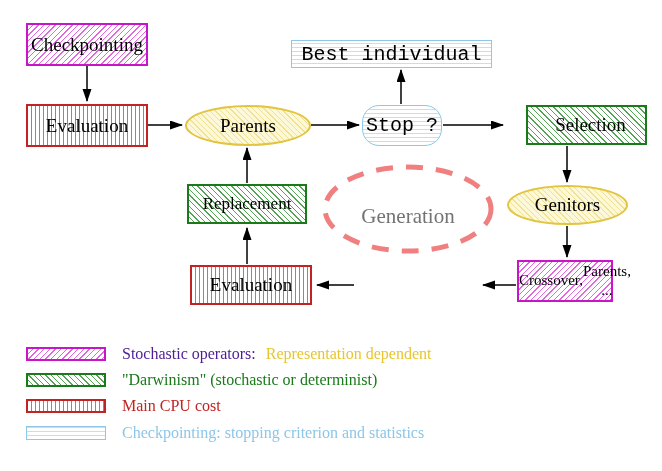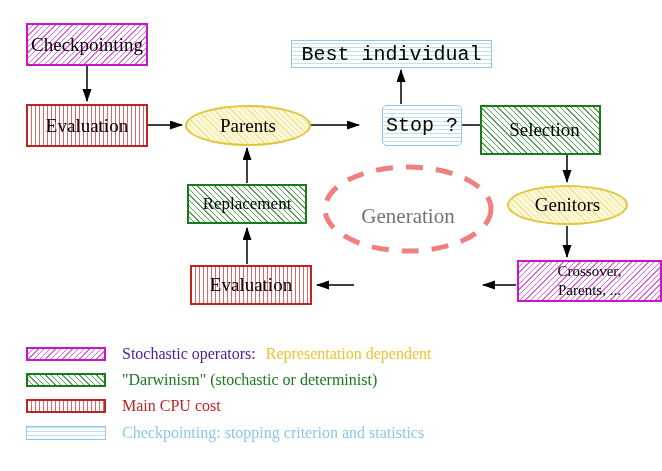--- a/index.html
+++ b/index.html
@@ -30,21 +30,21 @@
   .stripes-cyan{
     border:1px solid #8ec8e8;
     background:repeating-linear-gradient(0deg,#ffffff 0px,#ffffff 3px,#bfe1f2 3px,#bfe1f2 4px);
     font-family:Liberation Mono, monospace;
   }
   
   .ellipse-yellow{
     border:2px solid #e2c43e;border-radius:50%;
     background:repeating-linear-gradient(45deg,#fdf8d8 0px,#fdf8d8 3px,#f0e198 3px,#f0e198 4px);
   }
-  .rounded{border-radius:5px;margin-left:20px;}
+  .rounded{border-radius:17px;}
   #arrow-layer{position:absolute;left:0;top:0;z-index:1;}
   .node,.floating-label,.legend-row{z-index:2;}
   .floating-label{position:absolute;text-align:center;}
   #generation-label{color:#737373;font-size:21px;margin-top:8px;}
   .legend-row{position:absolute;left:26px;display:flex;align-items:center;height:15px;}
   .legend-swatch{width:80px;height:14px;box-sizing:border-box;flex:0 0 auto;}
   .legend-label{margin-left:16px;font-size:16px;white-space:nowrap;}
   .t-magenta{color:#4c1d95;}
   .t-gold{color:#e8c52e;}
   .t-green{color:#1a7a1a;}
@@ -92,40 +92,40 @@
   </div>
 
   <div class="node stripes-cyan" style="left:291px;top:40px;width:201px;height:28px;font-size:20px;">
     <span>Best individual</span>
   </div>
 
   <div class="node stripes-cyan rounded" style="left:362px;top:105px;width:80px;height:41px;font-size:20px;">
     <span>Stop ?</span>
   </div>
 
-  <div class="node hatch-green" style="left:480px;top:105px;width:121px;height:50px;padding-left:8px;">
+  <div class="node hatch-green" style="left:526px;top:105px;width:121px;height:40px;padding-left:8px;">
     <span>Selection</span>
   </div>
 
   <div class="node hatch-green" style="left:187px;top:184px;width:120px;height:40px;font-size:17px;">
     <span>Replacement</span>
   </div>
 
   <div class="floating-label" id="generation-label" style="left:325px;top:196px;width:166px;">Generation</div>
 
   <div class="node ellipse-yellow" style="left:507px;top:185px;width:121px;height:40px;">
     <span>Genitors</span>
   </div>
 
   <div class="node stripes-red" style="left:190px;top:265px;width:122px;height:40px;">
     <span>Evaluation</span>
   </div>
 
 
-  <div class="node hatch-magenta" style="left:517px;top:260px;width:145px;height:42px;flex-direction:column;">
+  <div class="node hatch-magenta" style="left:517px;top:260px;width:96px;height:42px;flex-direction:row;justify-content:space-between;">
     <span class="crossover-line">Crossover,</span>
     <span class="crossover-line">Parents, ...</span>
   </div>
 
   <div class="legend-row" style="top:346px;">
     <div class="legend-swatch hatch-magenta"></div>
     <div class="legend-label">
       <span class="t-magenta">Stochastic operators:</span>
       <span class="t-gold" style="margin-left:6px;">Representation dependent</span>
     </div>

